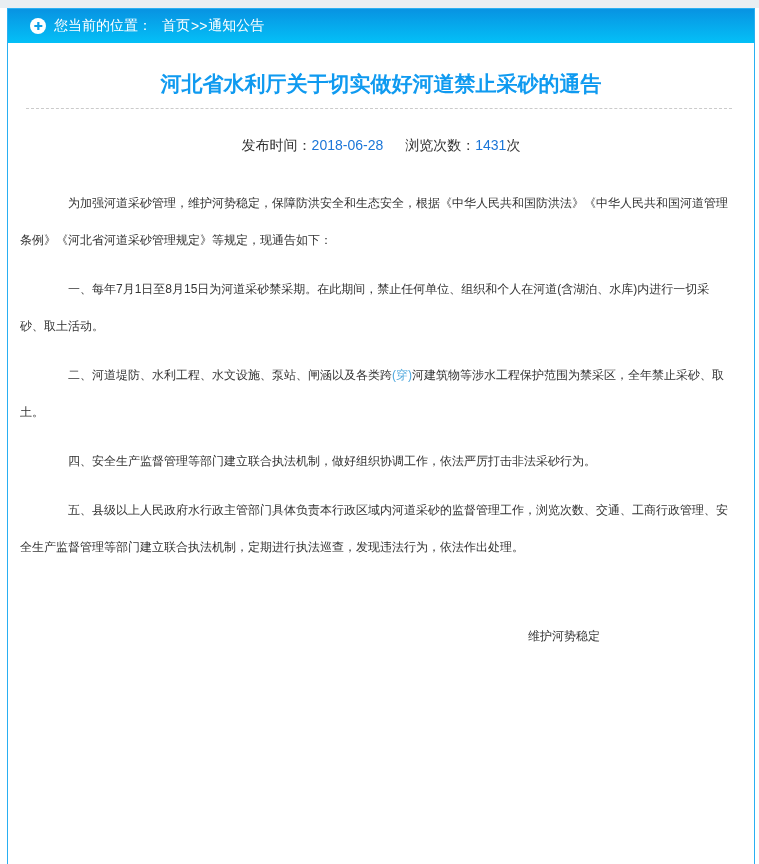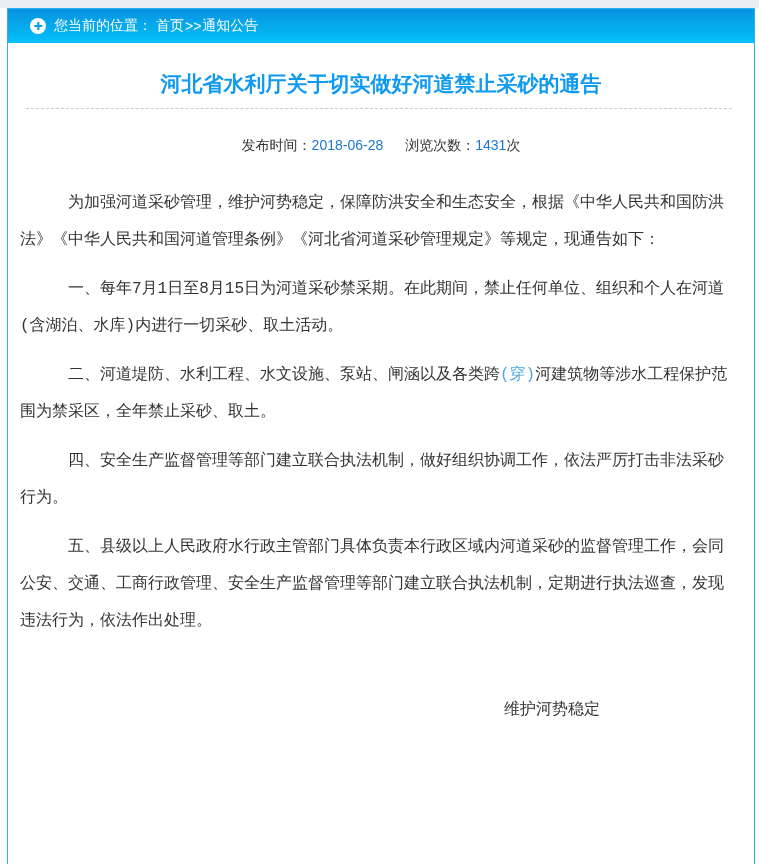--- a/index.html
+++ b/index.html
@@ -23,37 +23,37 @@
     color: #ffffff; font-size: 14px;
     padding-left: 22px;
   }
   .crumb-icon {
     width: 16px; height: 16px; border-radius: 50%;
     background: #ffffff; color: #0a9fe8;
     display: flex; align-items: center; justify-content: center;
     font-size: 11px; font-weight: bold; line-height: 16px;
     margin-right: 8px;
   }
-  .crumb-label { margin-right: 4px; }
+  .crumb-label { margin-right: 10px; }
   .crumb-link { color: #ffffff; text-decoration: none; cursor: pointer; }
   .crumb-sep { margin: 0 1px; }
   .title {
     margin: 26px 20px 0; text-align: center;
     color: #0f9af0; font-size: 21px; font-weight: bold;
     line-height: 30px;
     font-family: "Liberation Serif", "DejaVu Serif", serif;
   }
   .dashed { border-top: 1px dashed #cbcbcb; margin: 9px 22px 0 18px; }
   .meta { text-align: center; margin-top: 28px; font-size: 14px; color: #333333; }
   .meta .blue { color: #1b76d8; }
   .meta-spacer { display: inline-block; width: 22px; }
   .article {
     margin-top: 30px; padding: 0 26px 0 12px;
-    font-size: 16px; color: #333333; line-height: 37px;
-    font-family: Liberation Mono, monospace;
+    font-size: 12px; color: #333333; line-height: 37px;
+    font-family: Liberation Sans, sans-serif;
   }
   .article p { margin: 0 0 12px; text-indent: 48px; }
   .hl { color: #4da7dd; }
   .sig-org {
     text-align: right; padding-right: 128px;
     margin: 52px 0 0 !important; text-indent: 0 !important;
   }
   .sig-date {
     text-align: right; padding-right: 128px;
     margin: 10px 0 0 !important; text-indent: 0 !important;
@@ -78,17 +78,17 @@
 
   <div class="dashed"></div>
 
   <div class="meta"><span>发布时间：</span><span class="blue">2018-06-28</span><span class="meta-spacer"></span><span>浏览次数：</span><span class="blue">1431</span><span>次</span></div>
 
   <div class="article">
     <p>为加强河道采砂管理，维护河势稳定，保障防洪安全和生态安全，根据《中华人民共和国防洪法》《中华人民共和国河道管理条例》《河北省河道采砂管理规定》等规定，现通告如下：</p>
     <p>一、每年7月1日至8月15日为河道采砂禁采期。在此期间，禁止任何单位、组织和个人在河道(含湖泊、水库)内进行一切采砂、取土活动。</p>
     <p><span>二、河道堤防、水利工程、水文设施、泵站、闸涵以及各类跨</span><span class="hl">(穿)</span><span>河建筑物等涉水工程保护范围为禁采区，全年禁止采砂、取土。</span></p>
     <p>四、安全生产监督管理等部门建立联合执法机制，做好组织协调工作，依法严厉打击非法采砂行为。</p>
-    <p>五、县级以上人民政府水行政主管部门具体负责本行政区域内河道采砂的监督管理工作，会同公安、交通、工商行政管理、安全生产监督管理等部门建立联合执法机制，定期进行执法巡查，发现违法行为，依法作出处理。</p>
+    <p>五、县级以上人民政府水行政主管部门具体负责本行政区域内河道采砂的监督管理工作，浏览次数、交通、工商行政管理、安全生产监督管理等部门建立联合执法机制，定期进行执法巡查，发现违法行为，依法作出处理。</p>
     <p class="sig-org">维护河势稳定</p>
   </div>
 
 </div>
 
 </body></html>

